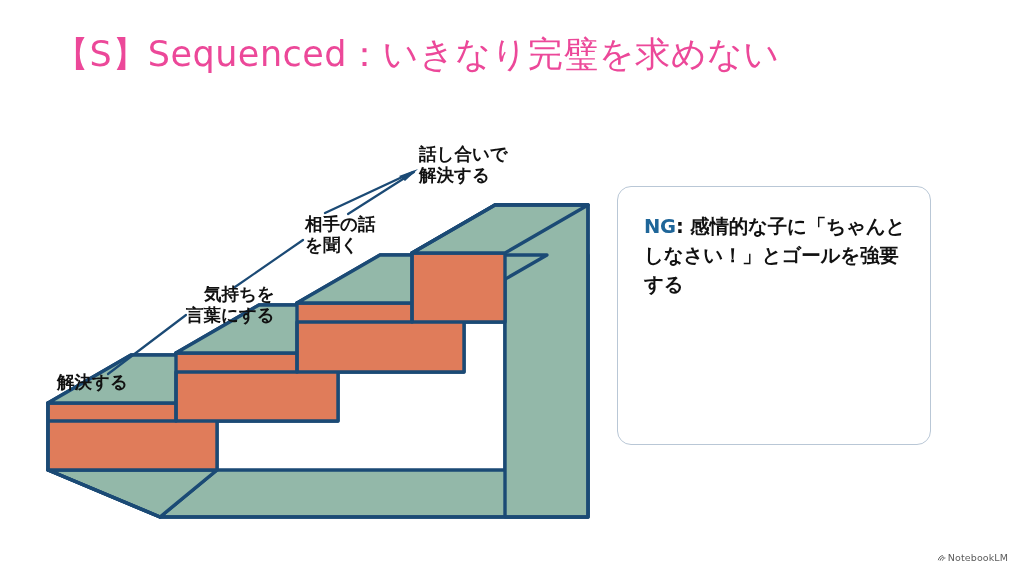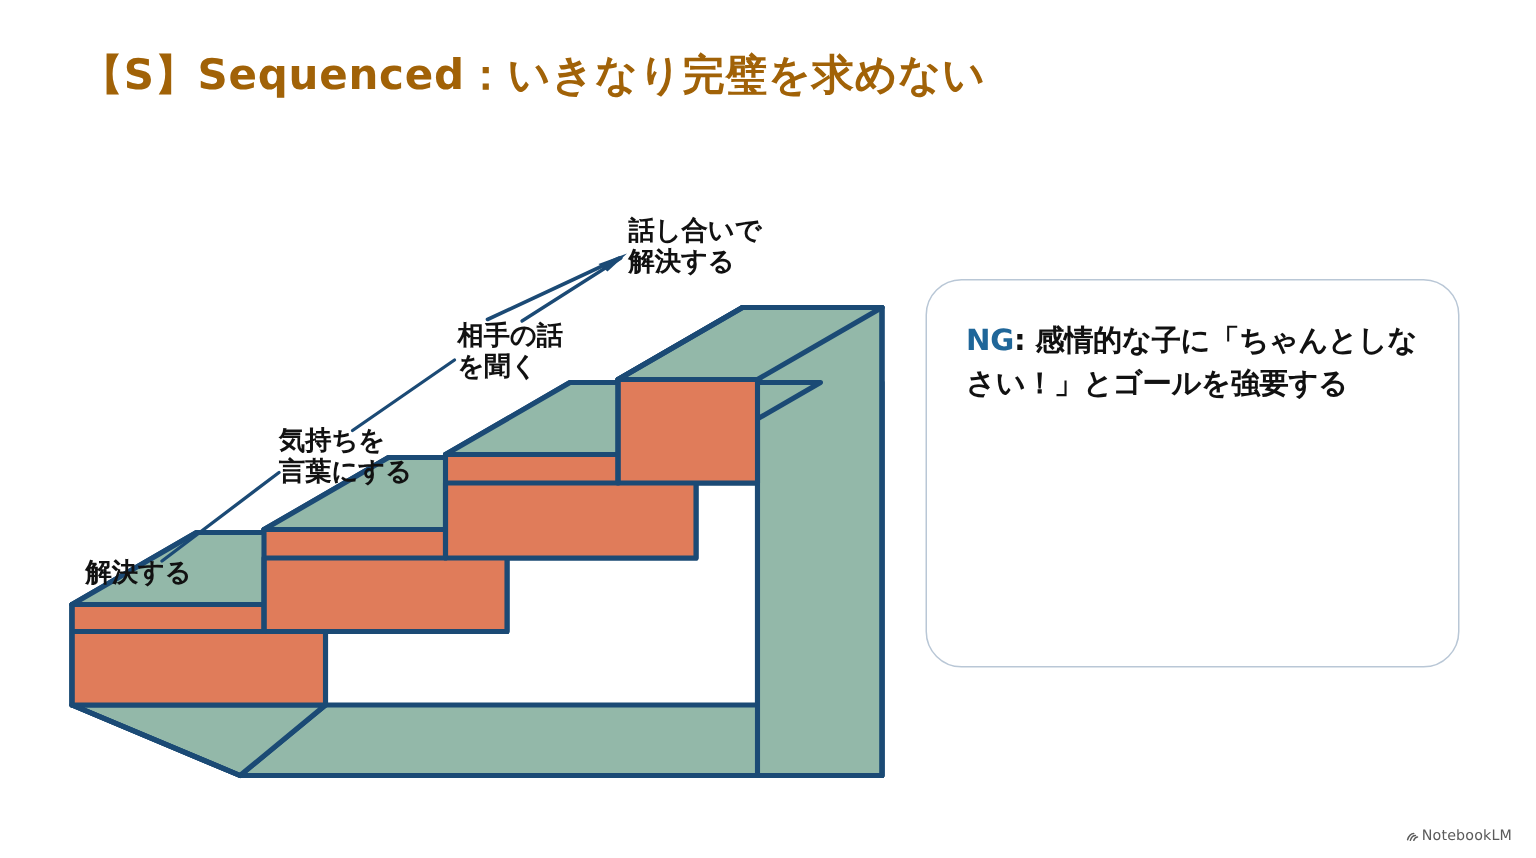--- a/index.html
+++ b/index.html
@@ -24,23 +24,23 @@
     width: 1024px;
     height: 572px;
     background: #ffffff;
   }
 
   
   #slide-title {
     position: absolute;
     left: 54px;
     top: 33px;
-    font-size: 28px;
-    font-weight: 700;
-    color: #a16207;
+    font-size: 35px;
+    font-weight: 400;
+    color: #ec4899;
     letter-spacing: 0.5px;
     white-space: nowrap;
     line-height: 1.2;
   }
 
   
   #staircase-svg {
     position: absolute;
     left: 0;
     top: 0;
@@ -54,34 +54,34 @@
     position: absolute;
     font-size: 17.5px;
     font-weight: 700;
     color: #111111;
     line-height: 1.22;
     white-space: pre-line;
     text-align: left;
     letter-spacing: 0px;
   }
   #step-label-1 { left: 57px;  top: 372px; }
-  #step-label-2 { left: 186px; top: 284px; }
+  #step-label-2 { left: 186px; top: 284px; text-align: right; }
   #step-label-3 { left: 305px; top: 214px; }
   #step-label-4 { left: 419px; top: 144px; }
 
   
   #advice-box {
     position: absolute;
     left: 617px;
     top: 186px;
-    width: 356px;
+    width: 314px;
     height: 259px;
     box-sizing: border-box;
     border: 1.6px solid #b9c7d6;
-    border-radius: 24px;
+    border-radius: 14px;
     background: #ffffff;
     padding: 26px 22px 0 26px;
   }
   .advice-para {
     font-size: 19.5px;
     font-weight: 700;
     color: #111111;
     line-height: 1.48;
     margin: 0;
     letter-spacing: -0.2px;

